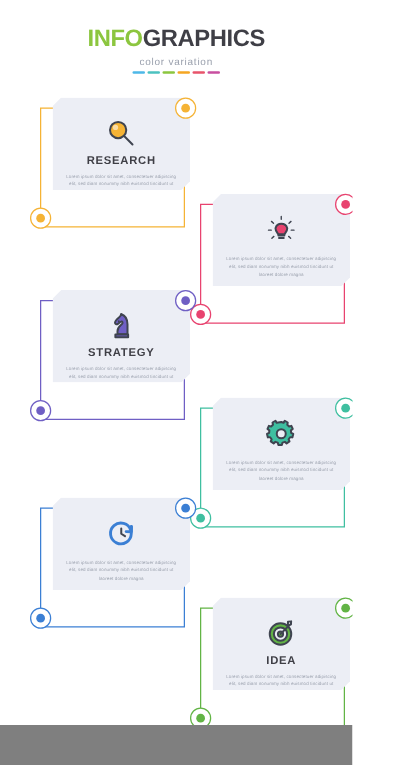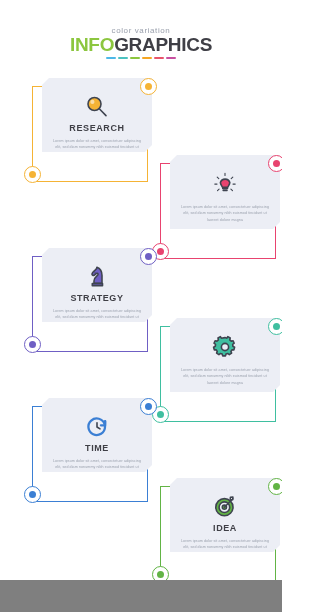--- a/index.html
+++ b/index.html
@@ -142,24 +142,24 @@
     top: 580px;
     width: 282px;
     height: 32px;
     background: #7f7f7f;
   }
 </style>
 </head>
 <body>
 
 <div id="header">
-  <div id="subtitle">color variation</div>
   <div id="title-line">
     <span class="title-a">INFO</span><span class="title-b">GRAPHICS</span>
   </div>
+  <div id="subtitle">color variation</div>
   <div id="dashes">
       <i style="background: rgb(77, 184, 232);"></i>
       <i style="background: rgb(76, 194, 192);"></i>
       <i style="background: rgb(140, 198, 63);"></i>
       <i style="background: rgb(245, 166, 35);"></i>
       <i style="background: rgb(232, 84, 107);"></i>
       <i style="background: rgb(200, 79, 160);"></i>
     </div>
 </div>
 
@@ -188,21 +188,21 @@
         <path d="M9.4 12.6a4.9 4.9 0 0 1 9.4 0c0 2.3-1.6 3.3-2.1 4.7h-5.2c-.5-1.4-2.1-2.4-2.1-4.7z" fill="#e8436f" stroke="#3f4450" stroke-width="1.6" stroke-linecap="round" stroke-linejoin="round"></path>
         <path d="M11.7 18.4h4.8M12.2 20.4h3.8" stroke="#3f4450" stroke-width="1.6" stroke-linecap="round" stroke-linejoin="round" fill="none"></path>
         <path d="M14 3.2v2.2M6.2 7.1l1.6 1.5M21.8 7.1l-1.6 1.5M3.8 14.1h2.2M22 14.1h2.2M6.5 20.6l1.6-1.5M21.5 20.6l-1.6-1.5" stroke="#3f4450" stroke-width="1.1" stroke-linecap="round"></path>
           </svg>
         </div>
         <div class="card-body">Lorem ipsum dolor sit amet, consectetuer adipiscing elit, sed diam nonummy nibh euismod tincidunt ut laoreet dolore magna</div>
       </div>
       <div class="dot tr"></div>
       <div class="dot bl"></div>
     </div>
-    <div class="block left" style="top: 248px; color: rgb(111, 95, 196);">
+    <div class="block left" style="top: 232px; color: rgb(111, 95, 196);">
       <div class="frame"></div>
       <div class="face">
         <div class="icon-wrap">
           <svg width="28" height="28" viewBox="0 0 28 28">
         <path d="M11 20.4V18c0-3.1 1.6-4.1 3.4-5.6 1.2-1 .6-2.3-.5-2.1-1 .2-1.6 1.4-2.7 1.9-1 .5-2.2 0-2.2-1 0-1.7 2-3.3 3.4-4.4 1.1-.9 1.5-1.5 1.5-2.6 2.9 1.1 5.1 4.1 5.1 8.2v8z" fill="#6f5fc4" stroke="#3f4450" stroke-width="1.6" stroke-linecap="round" stroke-linejoin="round"></path>
         <path d="M9.3 20.6h10.2v2.1H9.3z" fill="#6f5fc4" stroke="#3f4450" stroke-width="1.6" stroke-linecap="round" stroke-linejoin="round"></path>
         <circle cx="12" cy="9.9" r=".7" fill="#3f4450" stroke="none"></circle>
           </svg>
         </div>
         <div class="card-title">STRATEGY</div>
@@ -228,21 +228,20 @@
     <div class="block left" style="top: 398px; color: rgb(59, 127, 212);">
       <div class="frame"></div>
       <div class="face">
         <div class="icon-wrap">
           <svg width="28" height="28" viewBox="0 0 28 28">
         <path d="M21.6 11.2A8.3 8.3 0 1 0 22 14V8.4" stroke="#3b7fd4" stroke-width="2.3" stroke-linecap="round" fill="none"></path>
         <path d="M22.2 8.2l-.1 4.2-4.2-.1" stroke="#3b7fd4" stroke-width="2.3" stroke-linecap="round" stroke-linejoin="round" fill="none"></path>
         <path d="M14 9.8V14l3 1.9" stroke="#3f4450" stroke-width="1.6" stroke-linecap="round" stroke-linejoin="round" fill="none"></path>
           </svg>
         </div>
-        <div class="card-title">TIME</div>
         <div class="card-body">Lorem ipsum dolor sit amet, consectetuer adipiscing elit, sed diam nonummy nibh euismod tincidunt ut laoreet dolore magna</div>
       </div>
       <div class="dot tr"></div>
       <div class="dot bl"></div>
     </div>
     <div class="block right" style="top: 478px; color: rgb(98, 180, 69);">
       <div class="frame"></div>
       <div class="face">
         <div class="icon-wrap">
           <svg width="28" height="28" viewBox="0 0 28 28">

